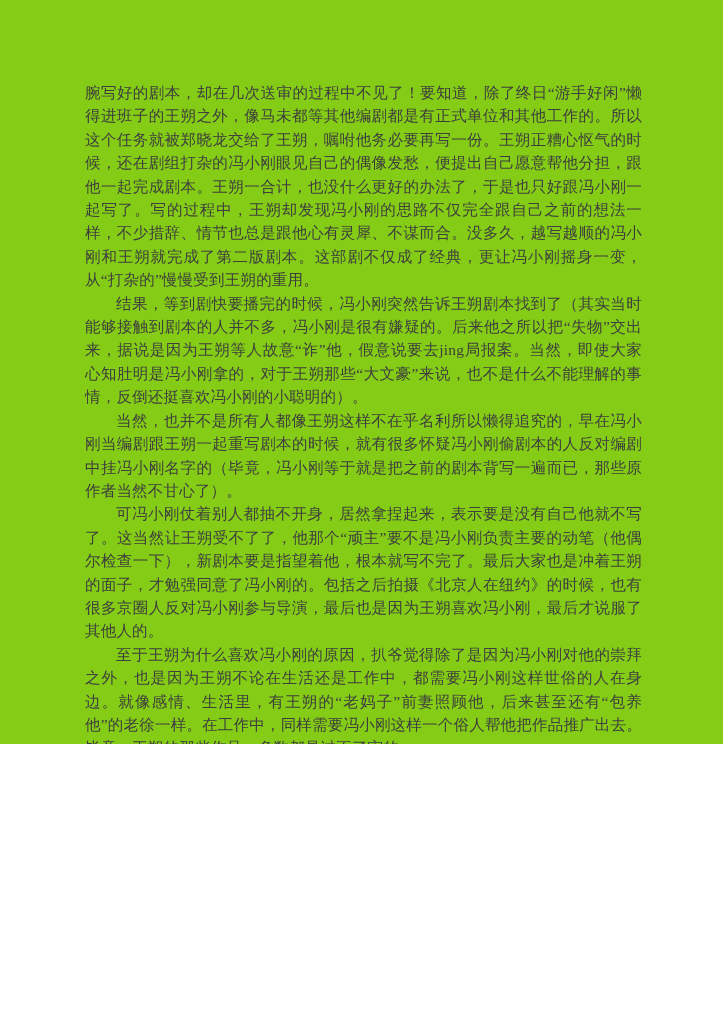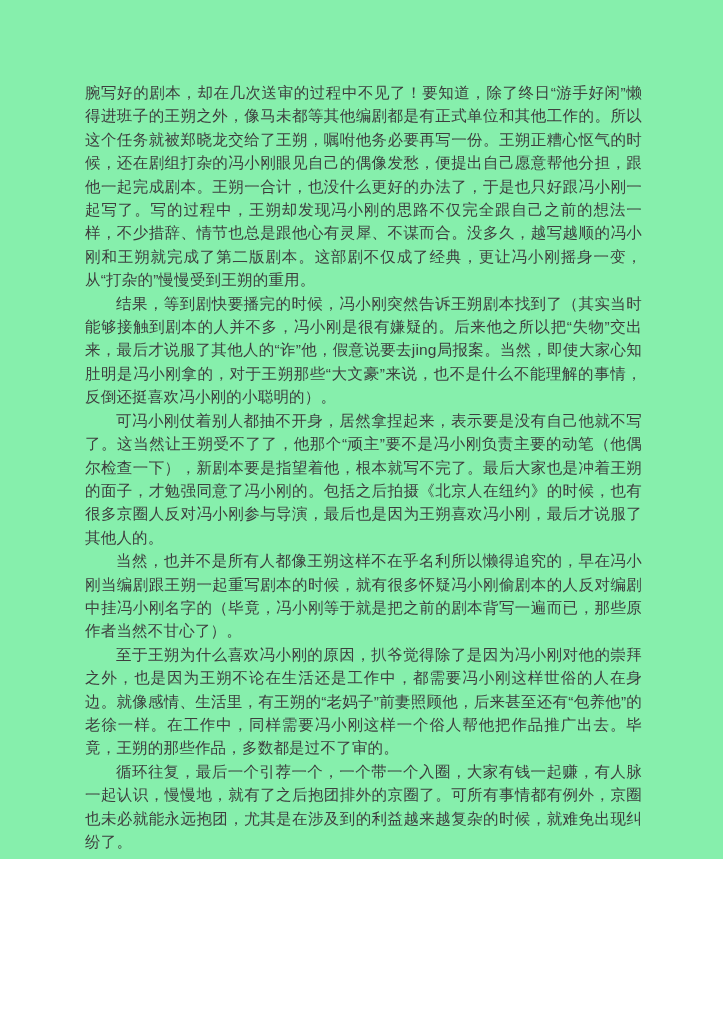--- a/index.html
+++ b/index.html
@@ -3,24 +3,24 @@
 <meta charset="utf-8">
 <style>
   html, body {
     margin: 0;
     padding: 0;
     background: #ffffff;
   }
   .page {
     position: relative;
     width: 723px;
-    height: 859px;
-    background: #86efac;
+    height: 744px;
+    background: #84cc16;
     overflow: hidden;
-    font-family: Liberation Sans, sans-serif;
+    font-family: Liberation Serif, serif;
   }
   .body-text {
     position: absolute;
     left: 85px;
     top: 81px;
     width: 557px;
     color: #3e3e3e;
     font-size: 15.5px;
     line-height: 23.4px;
     text-align: justify;
@@ -42,20 +42,20 @@
     color: #3e3e3e;
     margin-left: 29px;
   }
 </style>
 </head>
 <body>
 
 <div class="page">
   <div class="body-text">
       <p>腕写好的剧本，却在几次送审的过程中不见了！要知道，除了终日“游手好闲”懒得进班子的王朔之外，像马未都等其他编剧都是有正式单位和其他工作的。所以这个任务就被郑晓龙交给了王朔，嘱咐他务必要再写一份。王朔正糟心怄气的时候，还在剧组打杂的冯小刚眼见自己的偶像发愁，便提出自己愿意帮他分担，跟他一起完成剧本。王朔一合计，也没什么更好的办法了，于是也只好跟冯小刚一起写了。写的过程中，王朔却发现冯小刚的思路不仅完全跟自己之前的想法一样，不少措辞、情节也总是跟他心有灵犀、不谋而合。没多久，越写越顺的冯小刚和王朔就完成了第二版剧本。这部剧不仅成了经典，更让冯小刚摇身一变，从“打杂的”慢慢受到王朔的重用。</p>
-      <p class="indent">结果，等到剧快要播完的时候，冯小刚突然告诉王朔剧本找到了（其实当时能够接触到剧本的人并不多，冯小刚是很有嫌疑的。后来他之所以把“失物”交出来，最后才说服了其他人的“诈”他，假意说要去jing局报案。当然，即使大家心知肚明是冯小刚拿的，对于王朔那些“大文豪”来说，也不是什么不能理解的事情，反倒还挺喜欢冯小刚的小聪明的）。</p>
+      <p class="indent">结果，等到剧快要播完的时候，冯小刚突然告诉王朔剧本找到了（其实当时能够接触到剧本的人并不多，冯小刚是很有嫌疑的。后来他之所以把“失物”交出来，据说是因为王朔等人故意“诈”他，假意说要去jing局报案。当然，即使大家心知肚明是冯小刚拿的，对于王朔那些“大文豪”来说，也不是什么不能理解的事情，反倒还挺喜欢冯小刚的小聪明的）。</p>
+      <p class="indent">当然，也并不是所有人都像王朔这样不在乎名利所以懒得追究的，早在冯小刚当编剧跟王朔一起重写剧本的时候，就有很多怀疑冯小刚偷剧本的人反对编剧中挂冯小刚名字的（毕竟，冯小刚等于就是把之前的剧本背写一遍而已，那些原作者当然不甘心了）。</p>
       <p class="indent">可冯小刚仗着别人都抽不开身，居然拿捏起来，表示要是没有自己他就不写了。这当然让王朔受不了了，他那个“顽主”要不是冯小刚负责主要的动笔（他偶尔检查一下），新剧本要是指望着他，根本就写不完了。最后大家也是冲着王朔的面子，才勉强同意了冯小刚的。包括之后拍摄《北京人在纽约》的时候，也有很多京圈人反对冯小刚参与导演，最后也是因为王朔喜欢冯小刚，最后才说服了其他人的。</p>
-      <p class="indent">当然，也并不是所有人都像王朔这样不在乎名利所以懒得追究的，早在冯小刚当编剧跟王朔一起重写剧本的时候，就有很多怀疑冯小刚偷剧本的人反对编剧中挂冯小刚名字的（毕竟，冯小刚等于就是把之前的剧本背写一遍而已，那些原作者当然不甘心了）。</p>
       <p class="indent">至于王朔为什么喜欢冯小刚的原因，扒爷觉得除了是因为冯小刚对他的崇拜之外，也是因为王朔不论在生活还是工作中，都需要冯小刚这样世俗的人在身边。就像感情、生活里，有王朔的“老妈子”前妻照顾他，后来甚至还有“包养他”的老徐一样。在工作中，同样需要冯小刚这样一个俗人帮他把作品推广出去。毕竟，王朔的那些作品，多数都是过不了审的。</p>
       <p class="indent">循环往复，最后一个引荐一个，一个带一个入圈，大家有钱一起赚，有人脉一起认识，慢慢地，就有了之后抱团排外的京圈了。可所有事情都有例外，京圈也未必就能永远抱团，尤其是在涉及到的利益越来越复杂的时候，就难免出现纠纷了。</p>
     </div>
   <div class="page-number">13</div>
 </div>
 
 </body></html>

